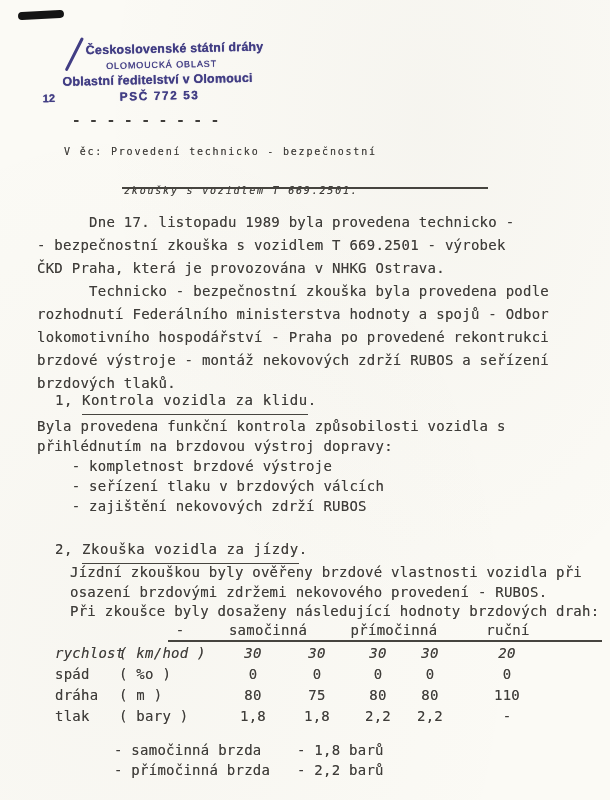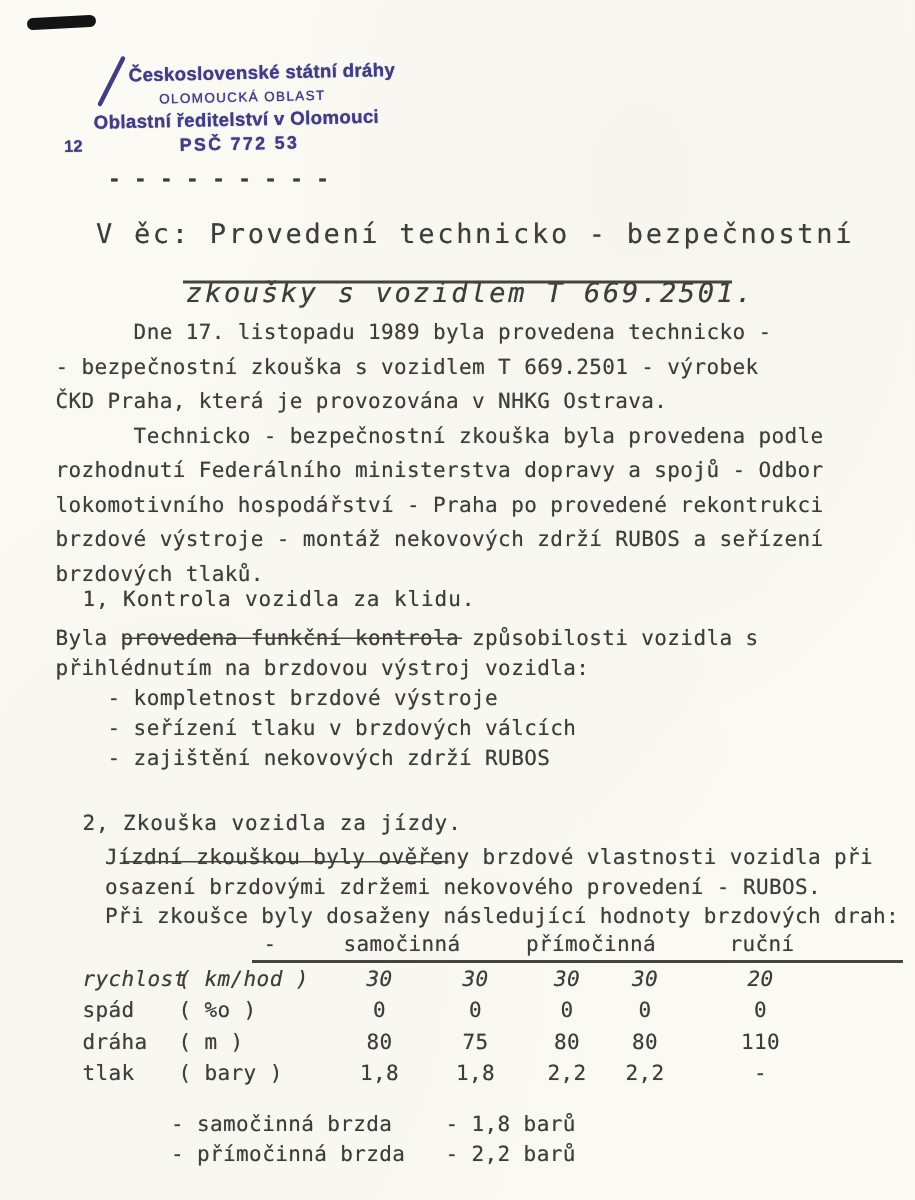--- a/index.html
+++ b/index.html
@@ -7,21 +7,21 @@
     position:relative;width:610px;height:800px;overflow:hidden;
     background:
       radial-gradient(ellipse at 70% 15%, rgba(90,80,60,0.03), transparent 55%),
       radial-gradient(ellipse at 20% 80%, rgba(90,80,60,0.025), transparent 60%),
       #fbfaf5;
     font-family:"DejaVu Sans Mono", monospace;
     color:#3f3d3a;
   }
   .tw{ 
     position:absolute;
-    font-size:18px;letter-spacing:0.25px;
+    font-size:10px;letter-spacing:0.25px;
     white-space:pre;
     text-shadow:0 0 0.5px rgba(55,52,48,0.55);
   }
   .pen-mark{
     position:absolute;left:18px;top:11px;width:46px;height:8px;
     background:#141414;border-radius:4px;transform:rotate(-3deg);
   }
   
   .stamp{position:absolute;left:0;top:0;width:300px;height:120px;
     color:#35307c;transform:rotate(-1.2deg);opacity:0.93;}
@@ -47,21 +47,21 @@
   .b-p2{top:280px;line-height:23px;}
   .b-s1{top:416px;line-height:20px;}
   .b-s2{top:563px;line-height:19.5px;margin-left:33px;}
   .block > div{white-space:pre;font-size:14px;letter-spacing:0.25px;
     text-shadow:0 0 0.5px rgba(55,52,48,0.55);}
   
   .heading{position:absolute;left:55px;font-size:14px;letter-spacing:0.6px;
     text-shadow:0 0 0.5px rgba(55,52,48,0.6);white-space:pre;}
   .b-h1{top:392px;}
   .b-h2{top:541px;text-align:right;}
-  .h-title{margin-left:9px;border-bottom:1.6px solid #46443f;padding-bottom:17px;}
+  .h-title{margin-left:9px;border-bottom:1.6px solid #46443f;padding-bottom:6px;}
   
   .t-head{position:absolute;left:55px;top:622px;width:555px;height:18px;
     font-size:14px;letter-spacing:0.25px;text-shadow:0 0 0.5px rgba(55,52,48,0.55);}
   .t-head span{position:absolute;transform:translateX(-50%);white-space:pre;}
   .hdash{left:125px;}
   .hg1{left:213px;}
   .hg2{left:339px;}
   .hg3{left:453px;}
   .t-underline{position:absolute;left:168px;top:640px;width:434px;height:2px;
     background:#46443f;}
@@ -105,31 +105,31 @@
   <div class="subj-underline"></div>
 
   <div class="block b-p1">
     <div>      Dne 17. listopadu 1989 byla provedena technicko -</div>
     <div>- bezpečnostní zkouška s vozidlem T 669.2501 - výrobek</div>
     <div>ČKD Praha, která je provozována v NHKG Ostrava.</div>
   </div>
 
   <div class="block b-p2">
     <div>      Technicko - bezpečnostní zkouška byla provedena podle</div>
-    <div>rozhodnutí Federálního ministerstva dopravy a spojů - Odbor</div>
+    <div>rozhodnutí Federálního ministerstva hodnoty a spojů - Odbor</div>
     <div>lokomotivního hospodářství - Praha po provedené rekontrukci</div>
     <div>brzdové výstroje - montáž nekovových zdrží RUBOS a seřízení</div>
     <div>brzdových tlaků.</div>
   </div>
 
   <div class="heading b-h1"><span>1,</span><span class="h-title">Kontrola vozidla za klidu</span><span>.</span></div>
 
   <div class="block b-s1">
     <div>Byla provedena funkční kontrola způsobilosti vozidla s</div>
-    <div>přihlédnutím na brzdovou výstroj vozidla:</div>
+    <div>přihlédnutím na brzdovou výstroj dopravy:</div>
     <div>    - kompletnost brzdové výstroje</div>
     <div>    - seřízení tlaku v brzdových válcích</div>
     <div>    - zajištění nekovových zdrží RUBOS</div>
   </div>
 
   <div class="heading b-h2"><span>2,</span><span class="h-title">Zkouška vozidla za jízdy</span><span>.</span></div>
 
   <div class="block b-s2">
     <div>Jízdní zkouškou byly ověřeny brzdové vlastnosti vozidla při</div>
     <div>osazení brzdovými zdržemi nekovového provedení - RUBOS.</div>

